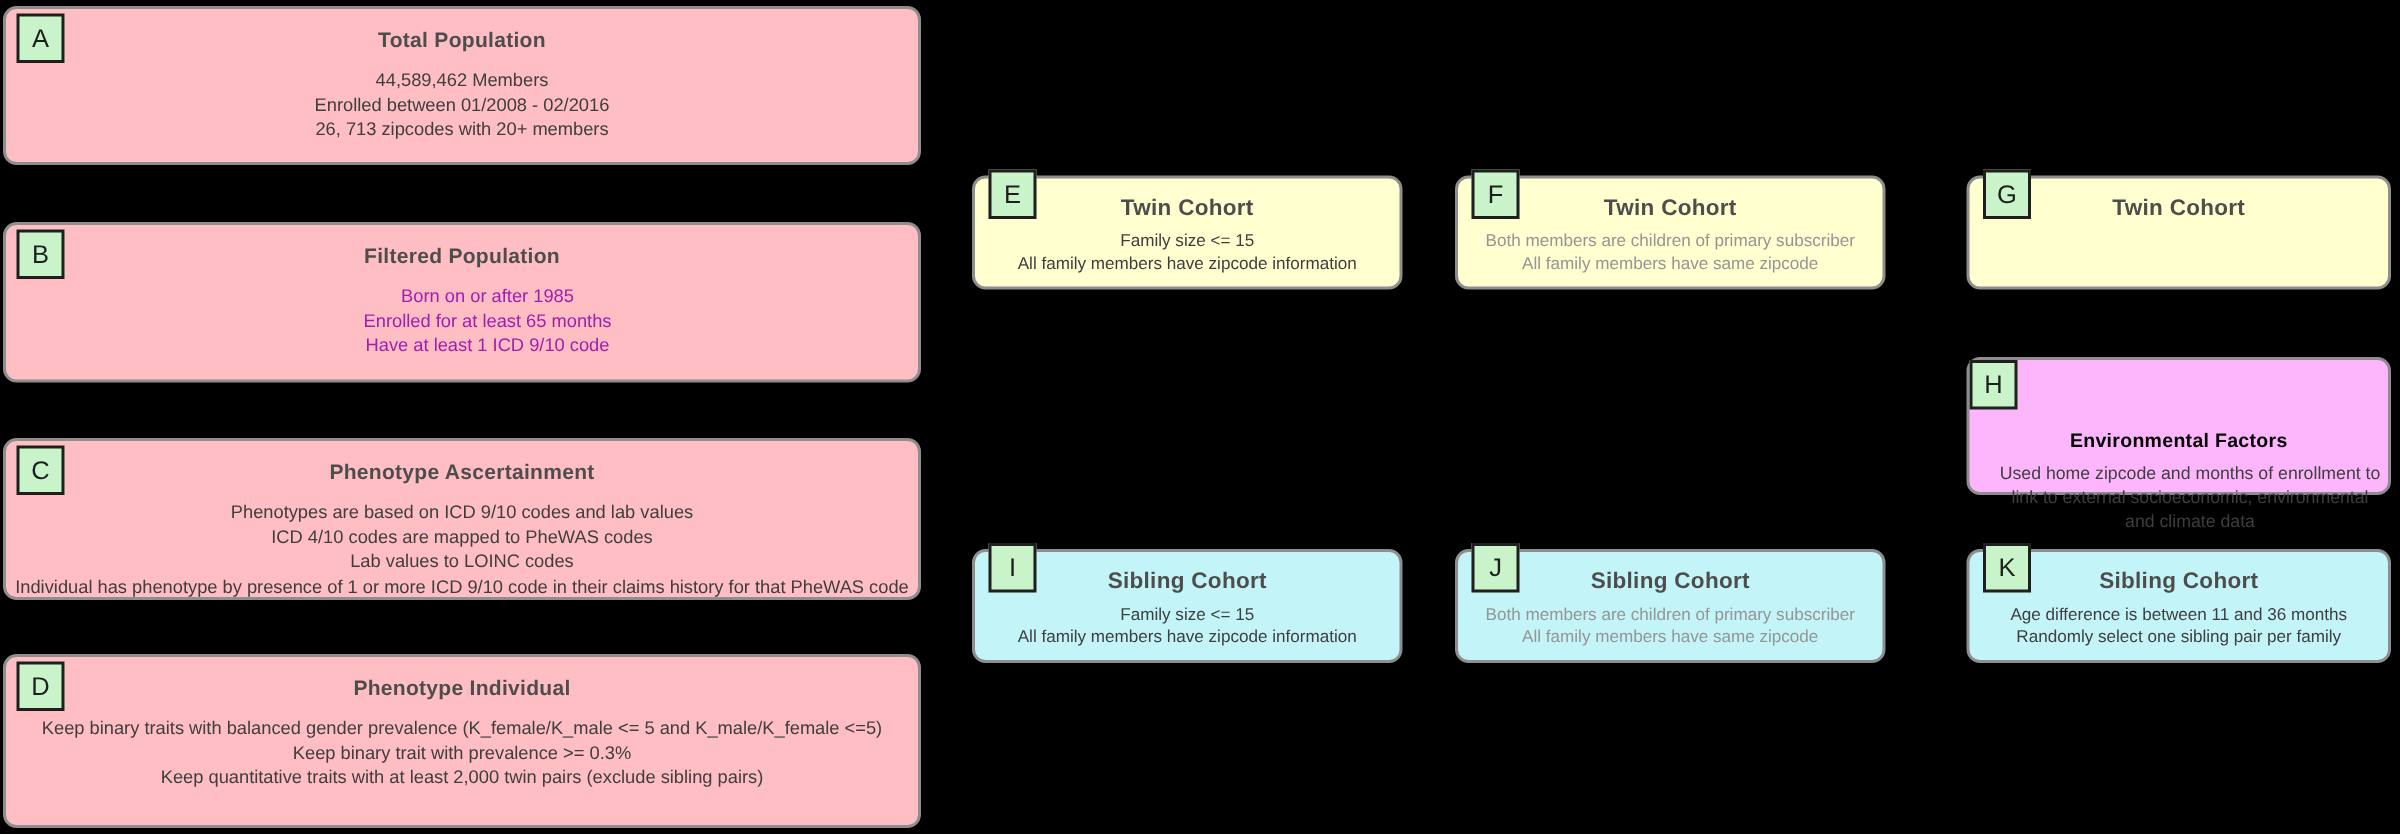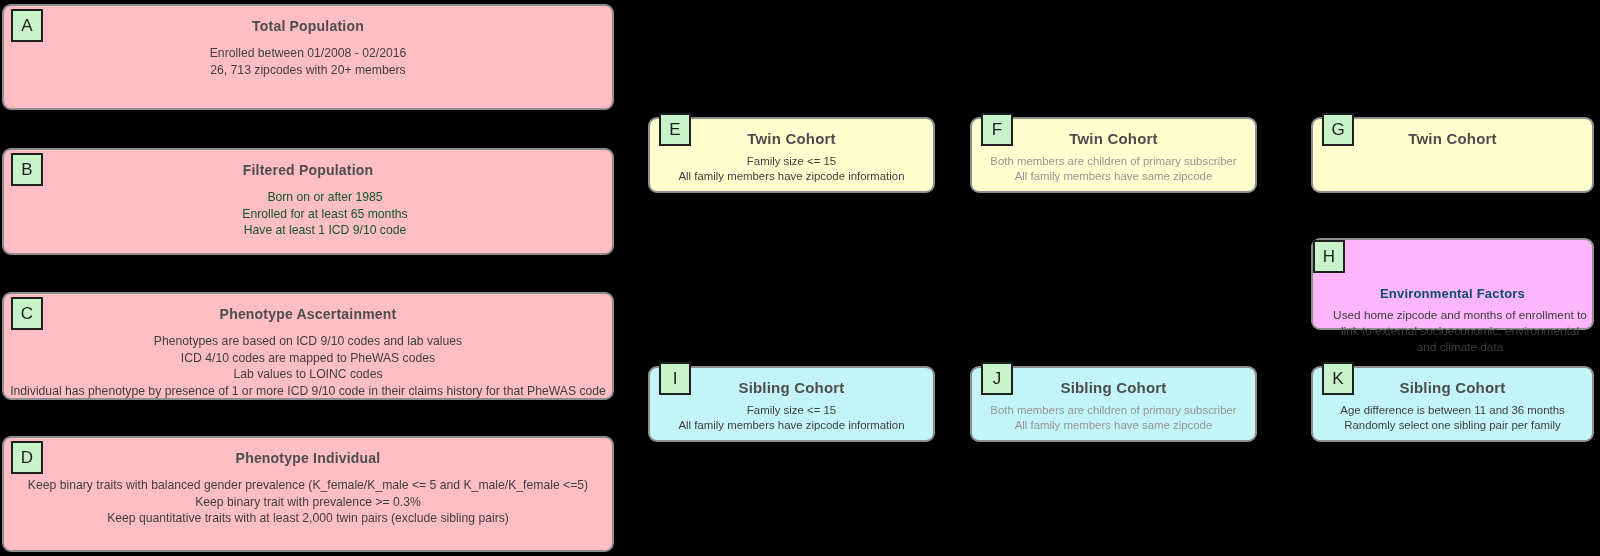--- a/index.html
+++ b/index.html
@@ -53,29 +53,30 @@
 </style>
 </head>
 <body>
 
 <div id="canvas" style="background: rgb(0, 0, 0);">
 
   <div class="node node--large" style="left: 2px; top: 4px; width: 612px; height: 106px; background: rgb(255, 190, 195); border-color: rgb(142, 142, 142);">
     <div class="badge" style="background: rgb(201, 244, 201); border-color: rgb(31, 31, 31);">A</div>
     <div class="node-title" style="color: rgb(77, 77, 77);">Total Population</div>
     <div class="node-body" style="color: rgb(62, 62, 62);">
+      <div class="node-line">44,589,462 Members</div>
       <div class="node-line">Enrolled between 01/2008 - 02/2016</div>
       <div class="node-line">26, 713 zipcodes with 20+ members</div>
     </div>
   </div>
 
   <div class="node node--large" style="left: 2px; top: 148px; width: 612px; height: 107px; background: rgb(255, 190, 195); border-color: rgb(142, 142, 142);">
     <div class="badge" style="background: rgb(201, 244, 201); border-color: rgb(31, 31, 31);">B</div>
     <div class="node-title" style="color: rgb(77, 77, 77);">Filtered Population</div>
-    <div class="node-body" style="color: #14532d; padding-left: 40px;">
+    <div class="node-body" style="color: #a21caf; padding-left: 40px;">
       <div class="node-line">Born on or after 1985</div>
       <div class="node-line">Enrolled for at least 65 months</div>
       <div class="node-line">Have at least 1 ICD 9/10 code</div>
     </div>
   </div>
 
   <div class="node node--large" style="left: 2px; top: 292px; width: 612px; height: 108px; background: rgb(255, 190, 195); border-color: rgb(142, 142, 142);">
     <div class="badge" style="background: rgb(201, 244, 201); border-color: rgb(31, 31, 31);">C</div>
     <div class="node-title" style="color: rgb(77, 77, 77);">Phenotype Ascertainment</div>
     <div class="node-body" style="color: rgb(62, 62, 62);">
@@ -114,21 +115,21 @@
     </div>
   </div>
 
   <div class="node node--small" style="left: 1311px; top: 117px; width: 283px; height: 76px; background: rgb(255, 255, 208); border-color: rgb(142, 142, 142);">
     <div class="badge" style="background: rgb(201, 244, 201); border-color: rgb(31, 31, 31);">G</div>
     <div class="node-title" style="color: rgb(77, 77, 77);">Twin Cohort</div>
   </div>
 
   <div class="node node--tall" style="left: 1311px; top: 238px; width: 283px; height: 92px; background: rgb(253, 182, 252); border-color: rgb(142, 142, 142);">
     <div class="badge" style="background: rgb(201, 244, 201); border-color: rgb(31, 31, 31);">H</div>
-    <div class="node-title" style="color: #0c4a6e; margin-top: 46px;">Environmental Factors</div>
+    <div class="node-title" style="color: #000000; margin-top: 46px;">Environmental Factors</div>
     <div class="node-body" style="color: rgb(62, 62, 62);">
       <div class="node-line">Used home zipcode and months of enrollment to link to external socioeconomic, environmental and climate data</div>
     </div>
   </div>
 
   <div class="node node--small" style="left: 648px; top: 366px; width: 287px; height: 76px; background: rgb(195, 244, 248); border-color: rgb(142, 142, 142);">
     <div class="badge" style="background: rgb(201, 244, 201); border-color: rgb(31, 31, 31);">I</div>
     <div class="node-title" style="color: rgb(77, 77, 77);">Sibling Cohort</div>
     <div class="node-body" style="color: rgb(62, 62, 62);">
       <div class="node-line">Family size &lt;= 15</div>

